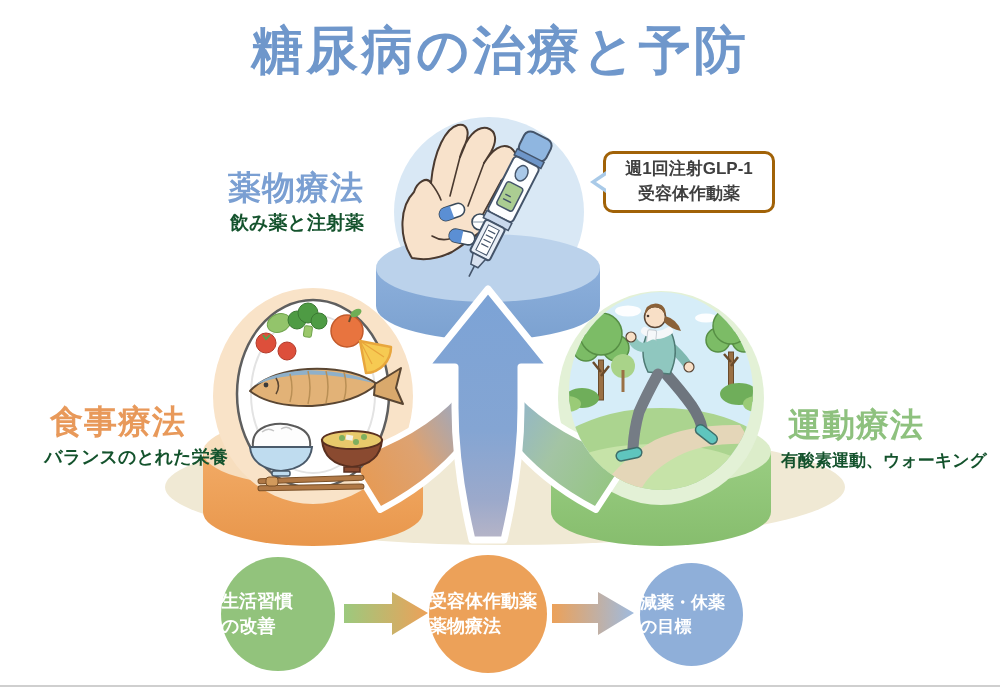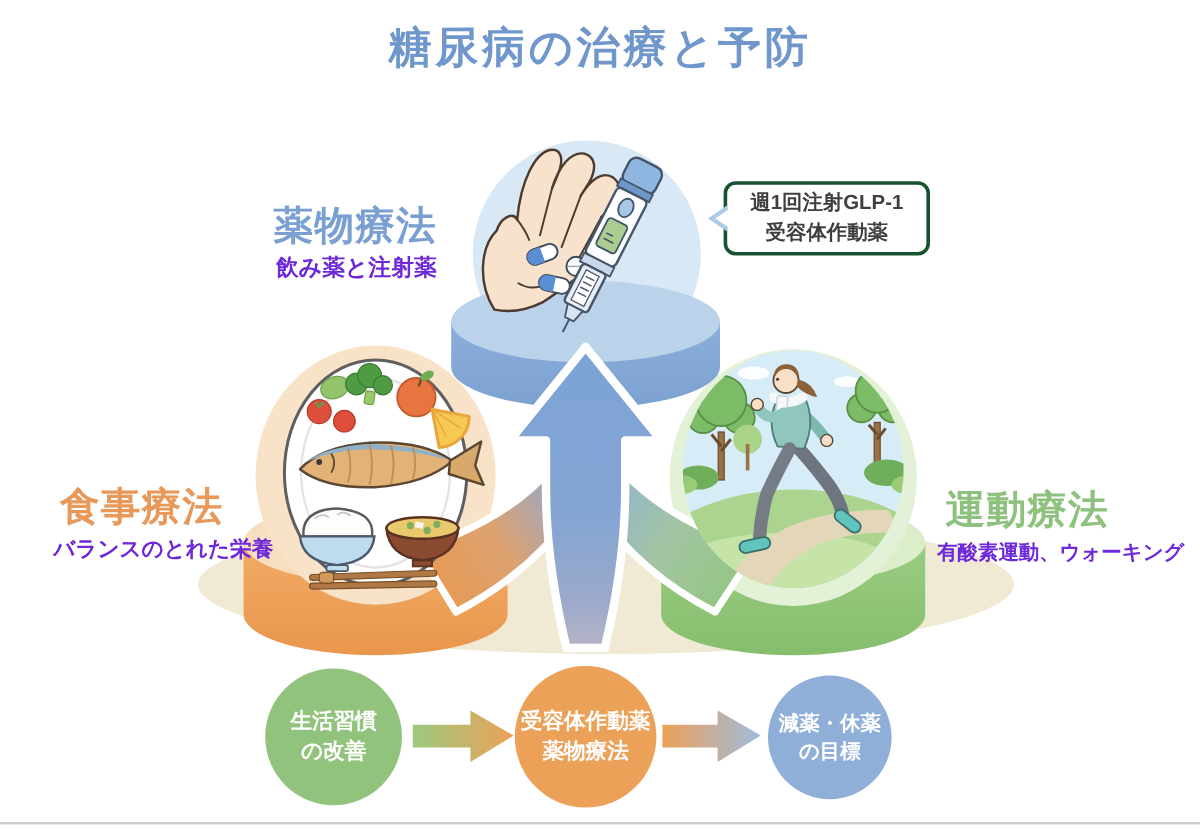--- a/index.html
+++ b/index.html
@@ -1,40 +1,40 @@
 <!DOCTYPE html>
 <html><head>
 <meta charset="utf-8">
 <style>
   html,body{margin:0;padding:0;background:#fff;}
   .stage{position:relative;width:1000px;height:691px;background:#ffffff;overflow:hidden;
          font-family:"Liberation Sans","DejaVu Sans",sans-serif;}
   .scene{position:absolute;left:0;top:0;width:1000px;height:691px;}
   .title{position:absolute;left:0;right:0;top:16px;margin:0;text-align:center;
-         font-size:36px;font-weight:bold;letter-spacing:3px;color:#6f97cb;}
+         font-size:52px;font-weight:bold;letter-spacing:3px;color:#6f97cb;}
   .pillar-label{position:absolute;font-weight:bold;font-size:33px;text-align:center;letter-spacing:1px;}
-  .pillar-sub{position:absolute;font-weight:bold;color:#6d28d9;text-align:center;}
+  .pillar-sub{position:absolute;font-weight:bold;color:#14532d;text-align:center;}
   .drug-label{left:146px;top:166px;width:300px;color:#7a9fd2;}
   .drug-sub{left:147px;top:210px;width:300px;font-size:19px;}
   .diet-label{left:-32px;top:400px;width:300px;color:#e8995a;}
   .diet-sub{left:0px;top:445px;width:208px;font-size:18px;padding-left:32px;}
   .exercise-label{left:706px;top:403px;width:300px;color:#8ec17e;}
   .exercise-sub{left:734px;top:449px;width:300px;font-size:17px;}
   .callout{position:absolute;left:603px;top:151px;width:172px;height:62px;box-sizing:border-box;
-           background:#fff;border:3px solid #14532d;border-radius:10px;
+           background:#fff;border:3px solid #a16207;border-radius:10px;
            display:flex;flex-direction:column;justify-content:center;align-items:center;
            font-size:17px;font-weight:bold;color:#3f3f3f;line-height:1.45;}
   .callout::before{content:"";position:absolute;left:-16px;top:50%;transform:translateY(-50%);
            border-top:11px solid transparent;border-bottom:11px solid transparent;
            border-right:16px solid #a9cae8;}
   .callout::after{content:"";position:absolute;left:-10px;top:50%;transform:translateY(-50%);
            border-top:8px solid transparent;border-bottom:8px solid transparent;
            border-right:12px solid #ffffff;}
   .step{position:absolute;border-radius:50%;display:flex;flex-direction:column;
-        justify-content:center;align-items:center;color:#fff;font-weight:bold;
+        justify-content:center;align-items:flex-start;color:#fff;font-weight:bold;
         font-size:18px;line-height:1.4;text-align:center;}
   .step1{left:221px;top:557px;width:114px;height:114px;background:#92c37c;}
   .step2{left:429px;top:555px;width:118px;height:118px;background:#eca159;}
   .step3{left:640px;top:563px;width:103px;height:103px;background:#8fafd9;font-size:17px;font-family:Liberation Serif, serif;}
   .bottom-line{position:absolute;left:0;top:685px;width:1000px;height:2px;background:#cfcfcf;}
 </style>
 </head>
 <body>
 
 <div class="stage">

